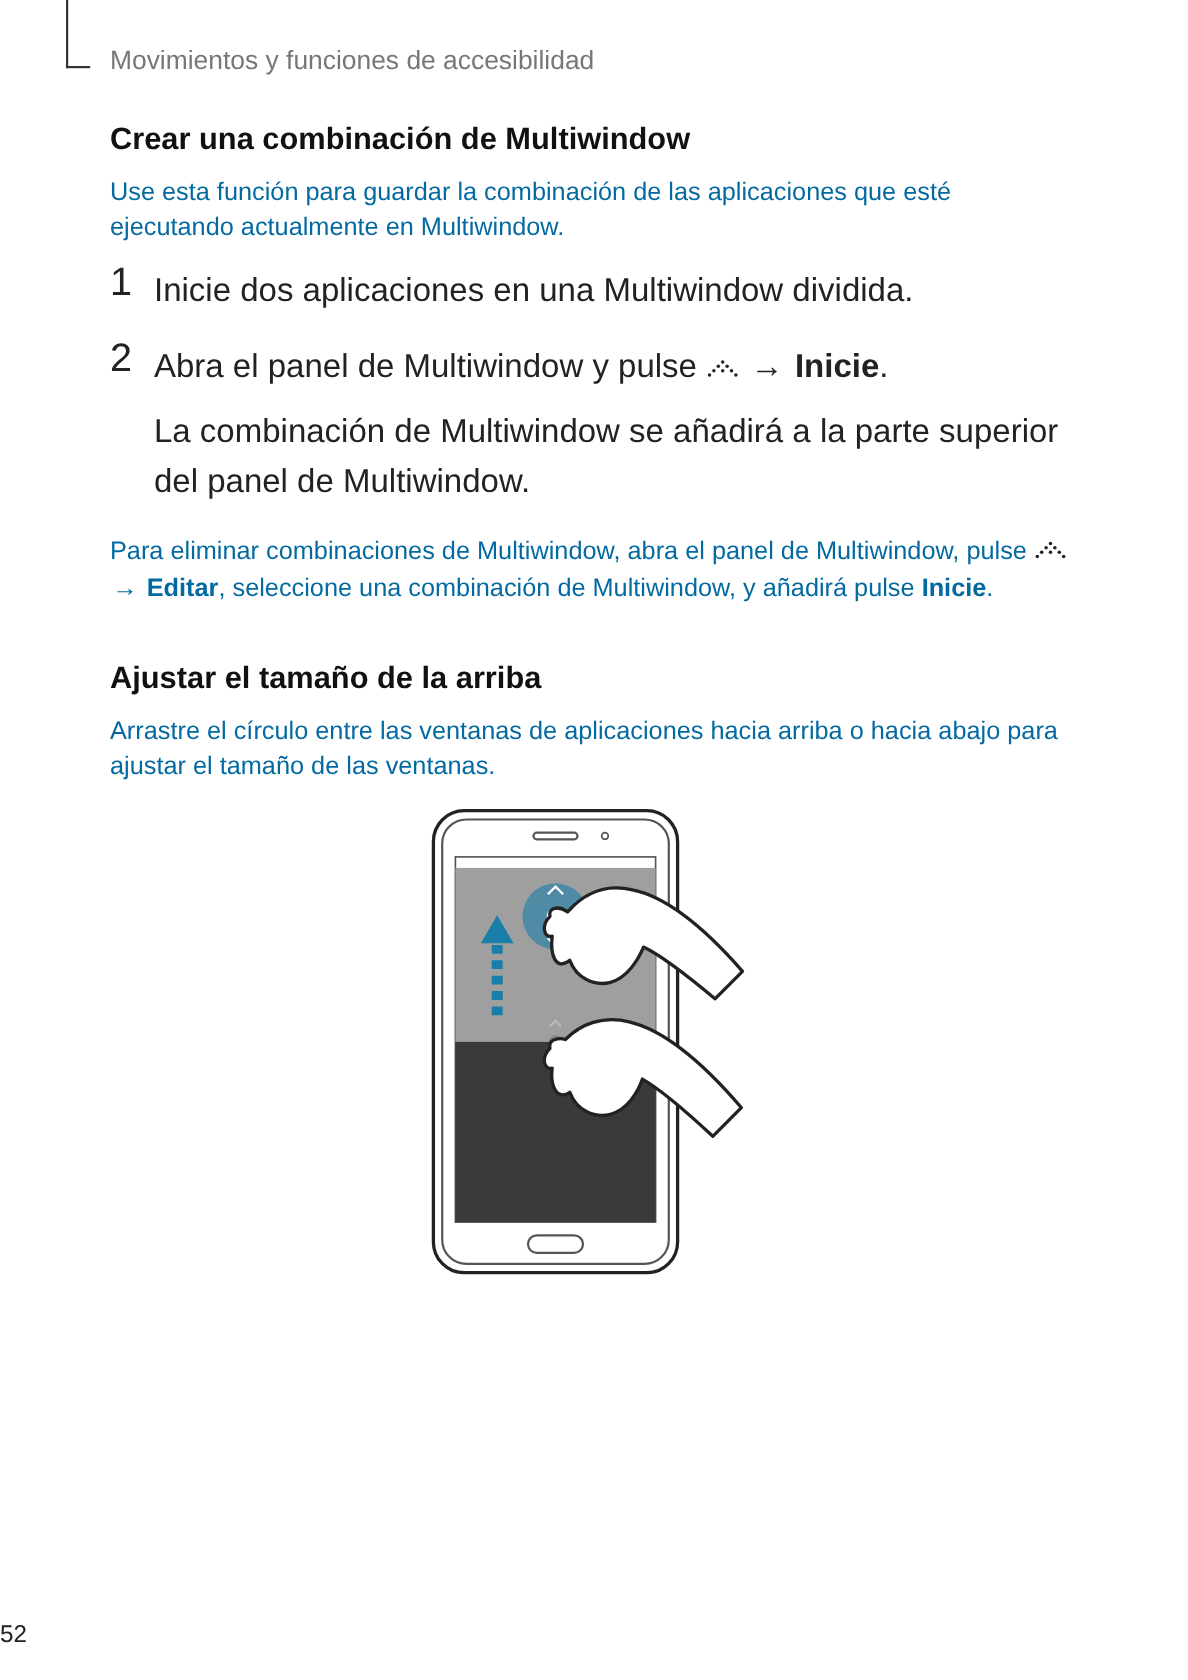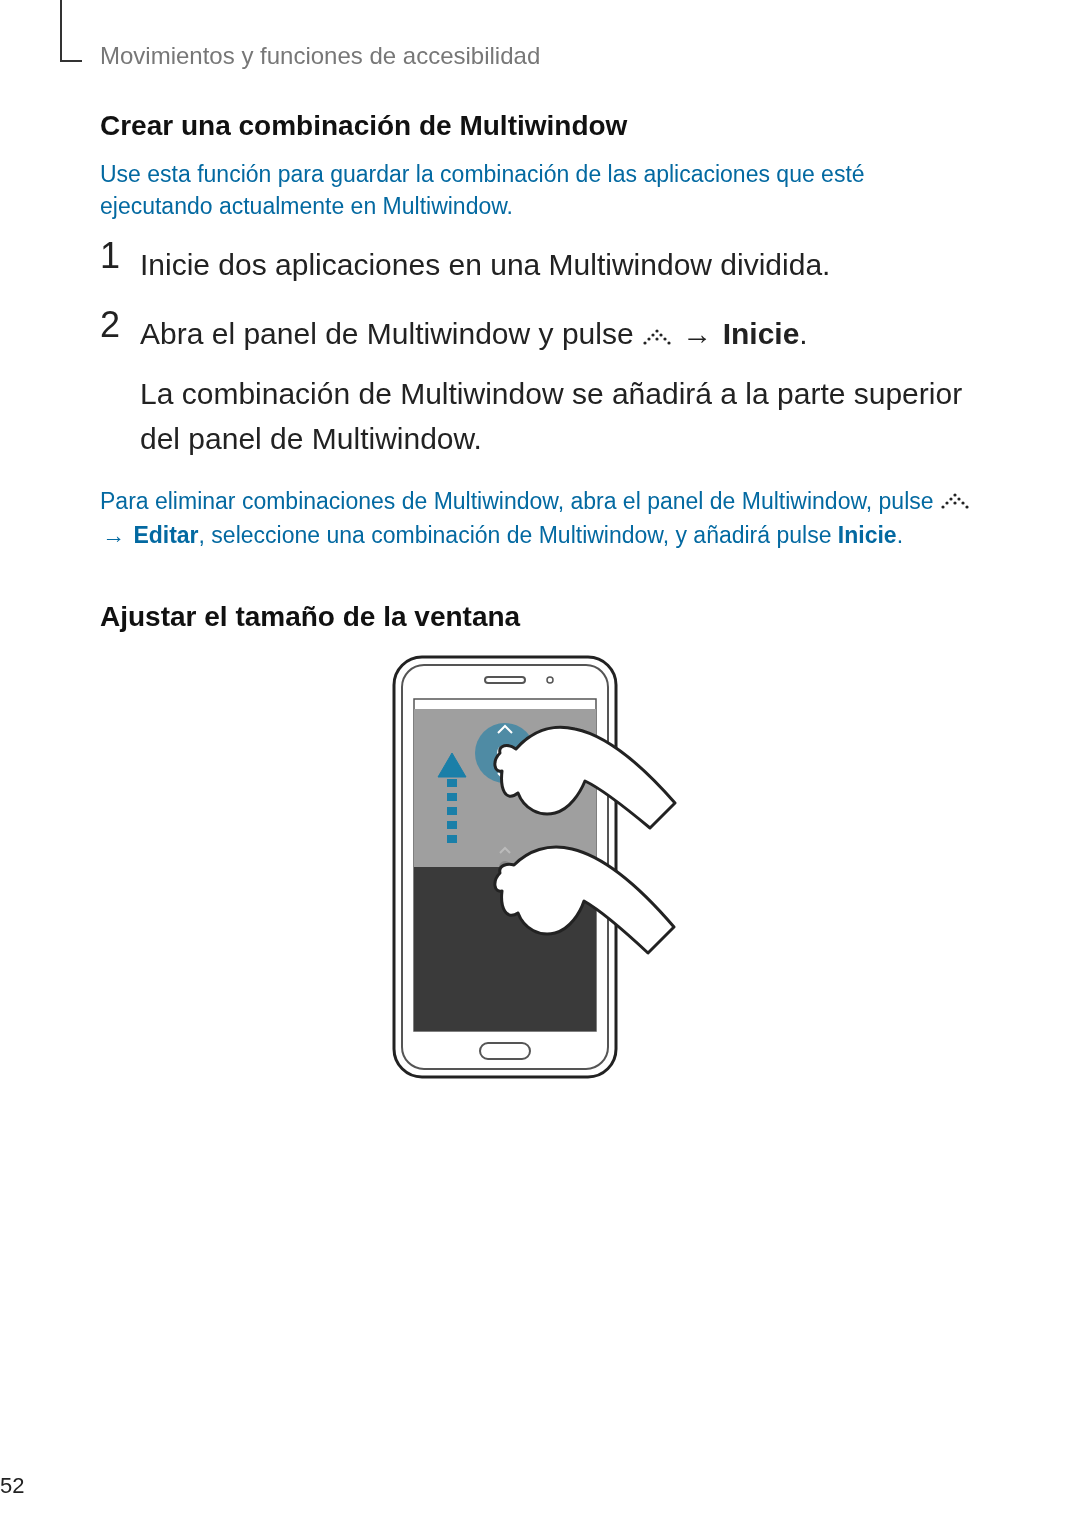--- a/index.html
+++ b/index.html
@@ -151,21 +151,22 @@
             <circle cx="27" cy="14" r="1.6"></circle>
         </g>
       </svg>
     </span>
     <span class="arrow-sep">→</span>
     <span class="bold">Editar</span><span>, seleccione una combinación de Multiwindow, y añadirá pulse </span><span class="bold">Inicie</span><span>.</span>
   </p>
 
   <div class="sect-gap"></div>
 
-  <h2>Ajustar el tamaño de la ventana</h2>
+  <h2>Ajustar el tamaño de la arriba</h2>
+  <p class="para">Arrastre el círculo entre las ventanas de aplicaciones hacia arriba o hacia abajo para ajustar el tamaño de las ventanas.</p>
 
   <div class="figure">
     <svg width="300" height="430" viewBox="0 0 300 430">
 
       <rect x="4" y="4" width="222" height="420" rx="28" ry="28" fill="#fff" stroke="#222" stroke-width="3"></rect>
 
       <rect x="12" y="12" width="206" height="404" rx="22" ry="22" fill="#fff" stroke="#555" stroke-width="2"></rect>
 
       <rect x="95" y="24" width="40" height="6" rx="3" fill="none" stroke="#555" stroke-width="2"></rect>
 

